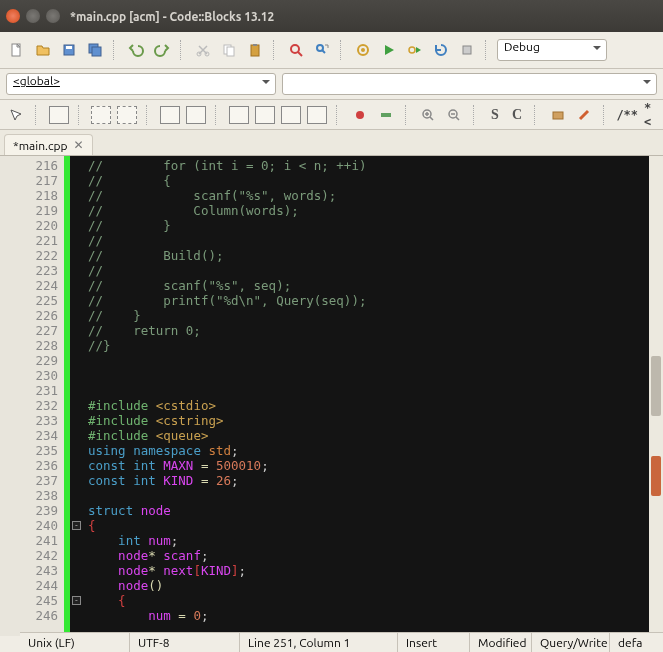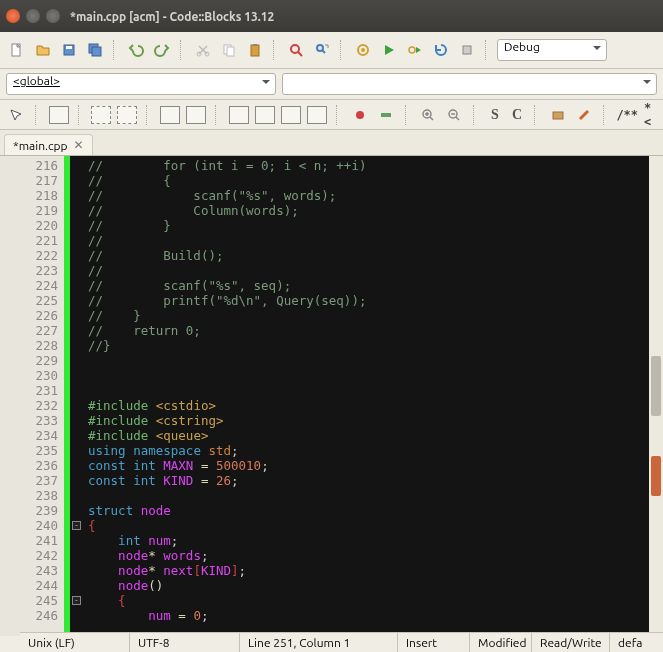--- a/index.html
+++ b/index.html
@@ -285,33 +285,33 @@
 <span class="c-pre">#include</span> <span class="c-inc">&lt;cstdio&gt;</span>
 <span class="c-pre">#include</span> <span class="c-inc">&lt;cstring&gt;</span>
 <span class="c-pre">#include</span> <span class="c-inc">&lt;queue&gt;</span>
 <span class="c-kw">using</span> <span class="c-kw">namespace</span> <span class="c-ns">std</span>;
 <span class="c-kw">const</span> <span class="c-kw">int</span> <span class="c-id">MAXN</span> <span class="c-op">=</span> <span class="c-num">500010</span>;
 <span class="c-kw">const</span> <span class="c-kw">int</span> <span class="c-id">KIND</span> <span class="c-op">=</span> <span class="c-num">26</span>;
 
 <span class="c-kw">struct</span> <span class="c-id">node</span>
 <span class="c-br">{</span>
     <span class="c-kw">int</span> <span class="c-id">num</span>;
-    <span class="c-id">node</span><span class="c-op">*</span> <span class="c-id">words</span>;
+    <span class="c-id">node</span><span class="c-op">*</span> <span class="c-id">scanf</span>;
     <span class="c-id">node</span><span class="c-op">*</span> <span class="c-id">next</span><span class="c-br">[</span><span class="c-id">KIND</span><span class="c-br">]</span>;
     <span class="c-id">node</span><span class="c-op">()</span>
     <span class="c-br">{</span>
         <span class="c-id">num</span> <span class="c-op">=</span> <span class="c-num">0</span>;
 </div>
   <div class="scroll-thumb">
     <div class="thumb2"></div>
     <div class="thumb"></div>
   </div>
 </div>
 
 <div class="statusbar">
   <div class="sb-cell" style="width:110px">Unix (LF)</div>
   <div class="sb-cell" style="width:110px">UTF-8</div>
   <div class="sb-cell" style="width:158px">Line 251, Column 1</div>
   <div class="sb-cell" style="width:72px">Insert</div>
   <div class="sb-cell" style="width:62px">Modified</div>
-  <div class="sb-cell" style="width:78px">Read/Write</div>
+  <div class="sb-cell" style="width:78px">Query/Write</div>
   <div class="sb-cell" style="flex:1;border-right:none">defa</div>
 </div>
 
 </body></html>

